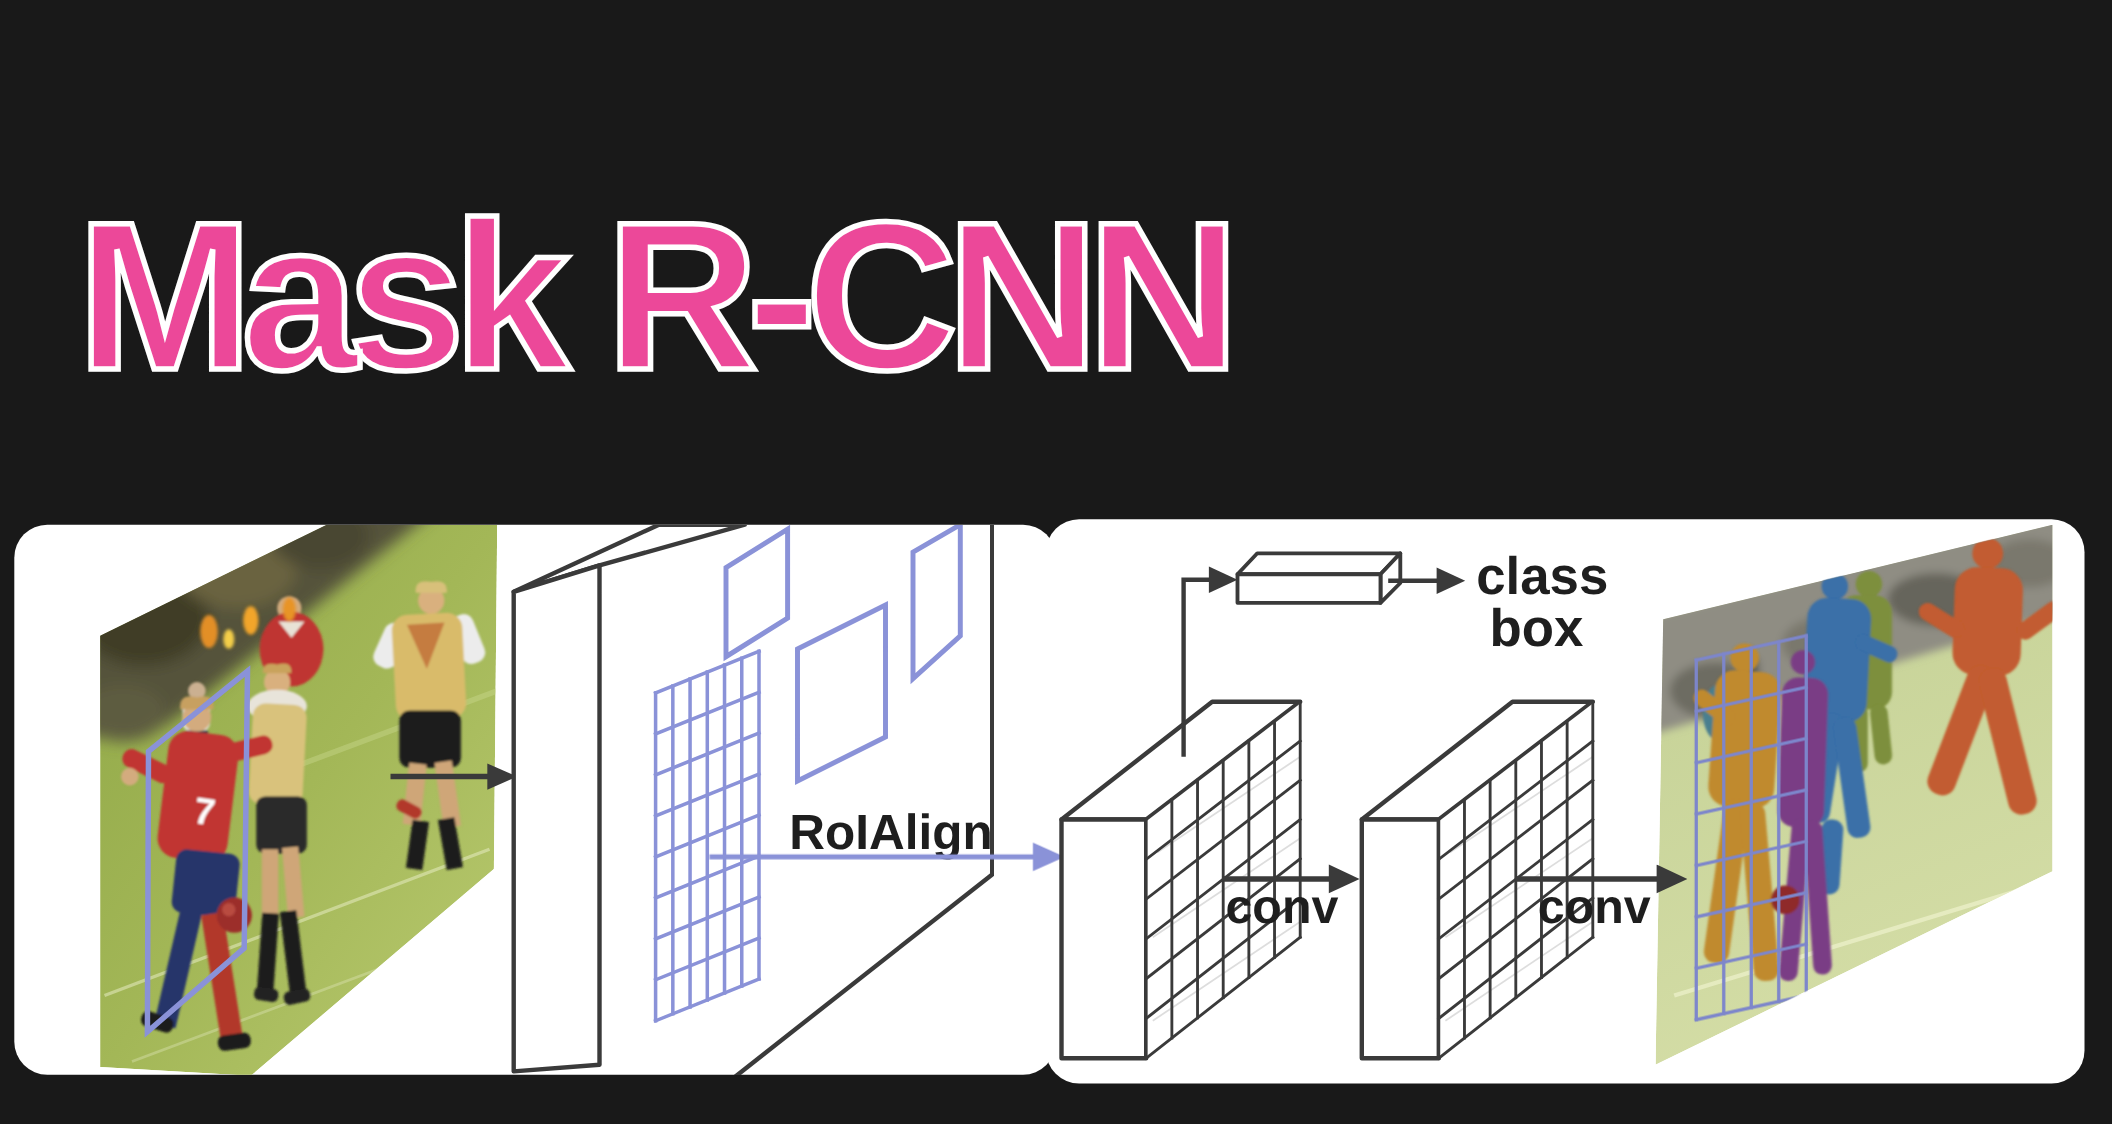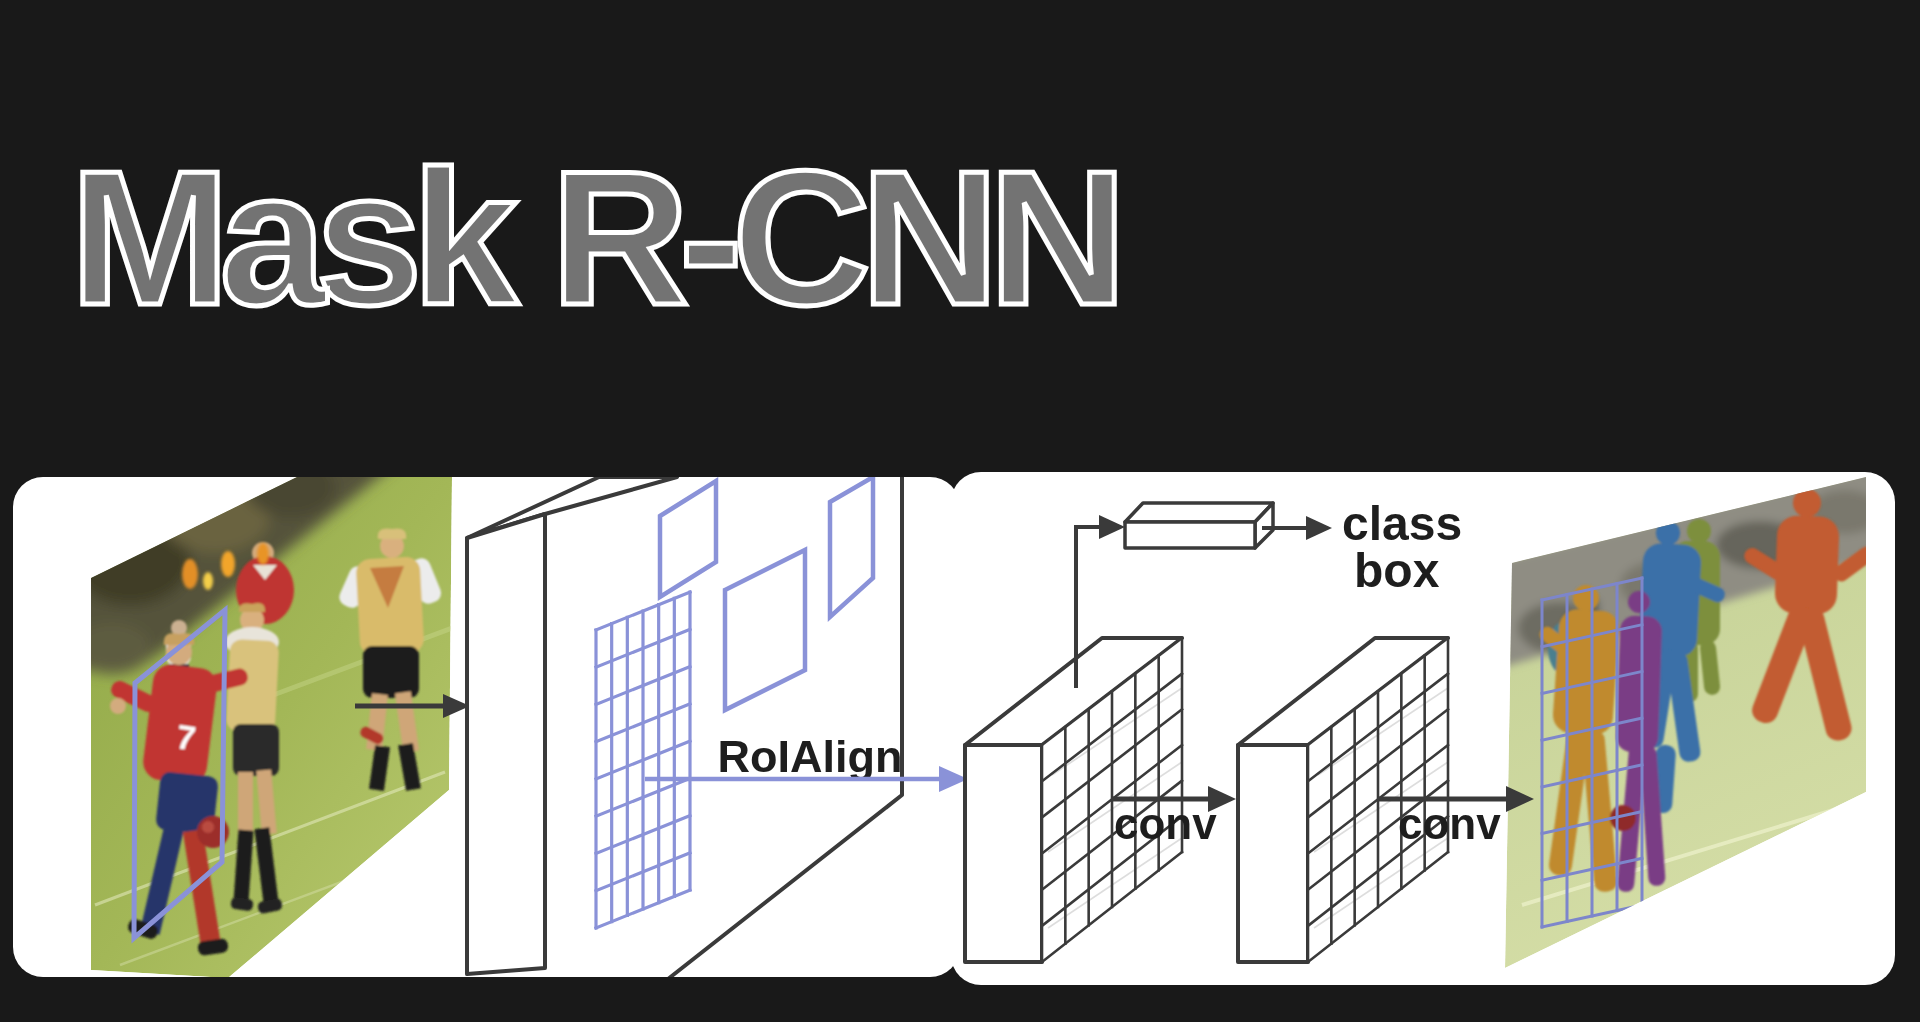--- a/index.html
+++ b/index.html
@@ -3,22 +3,22 @@
 <meta charset="utf-8">
 <style>
   html,body{margin:0;padding:0;}
   body{
     width:1920px;height:1022px;overflow:hidden;
     background:#191919;
     font-family:"Liberation Sans", sans-serif;
   }
   .stage{position:relative;width:1920px;height:1022px;background:#191919;}
   .slide-title{
-    position:absolute;left:70px;top:142px;
-    color:#737373;
+    position:absolute;left:70px;top:173px;
+    color:#ec4899;
     font-size:192px;
     font-weight:900;
     letter-spacing:-0.055em;
     line-height:1;
     white-space:nowrap;
     -webkit-text-stroke:5px #ffffff;
   }
   svg{position:absolute;left:0;top:0;}
   .fig-label{
     font-family:"Liberation Sans", sans-serif;

